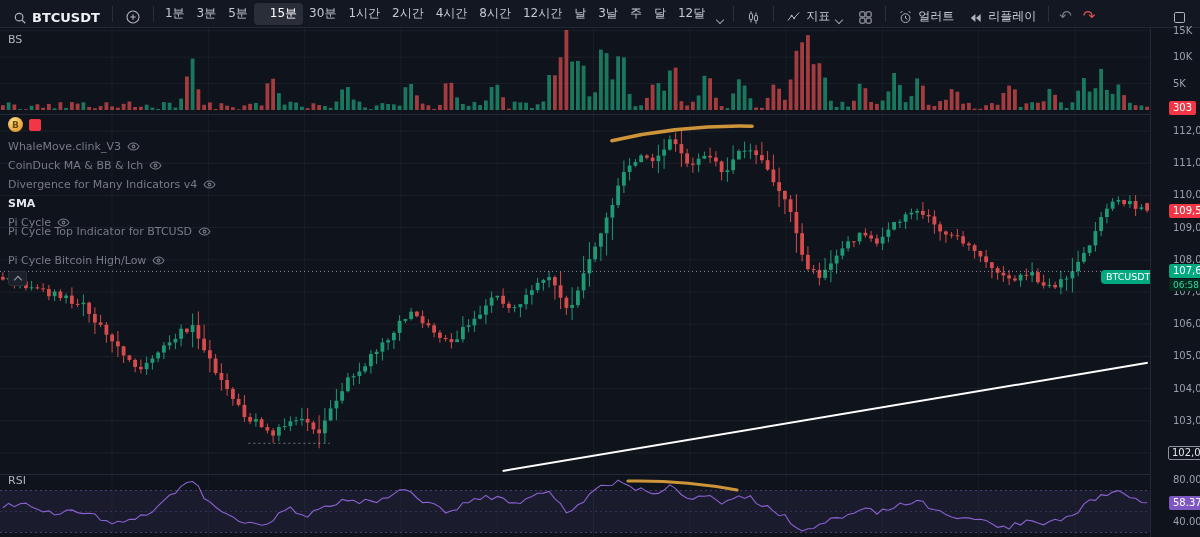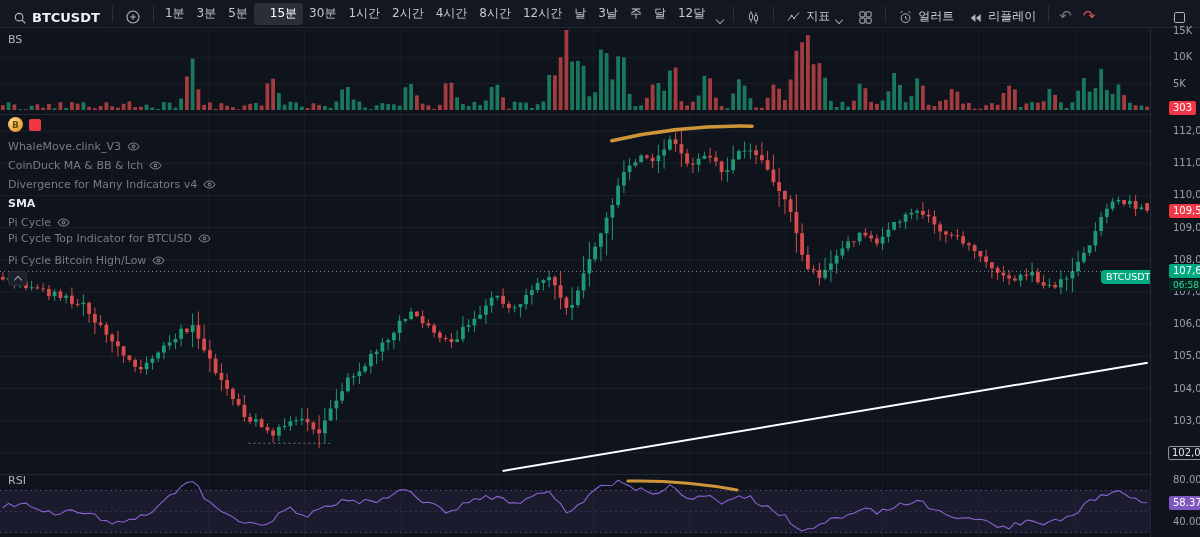--- a/index.html
+++ b/index.html
@@ -832,21 +832,21 @@
         <div class="lg-row" style="top: 167px;">
           <span class="nm bold">SMA</span>
         </div>
         <div class="lg-row" style="top: 186px;">
           <span class="nm">Pi Cycle</span>
           <svg class="eye" width="13" height="13" viewBox="0 0 24 24" fill="none" stroke="#787b86" stroke-width="2">
             <path d="M2 12s3.5-6.5 10-6.5S22 12 22 12s-3.5 6.5-10 6.5S2 12 2 12z"></path>
             <circle cx="12" cy="12" r="2.6"></circle>
           </svg>
         </div>
-        <div class="lg-row" style="top: 202px;">
+        <div class="lg-row" style="top: 195px;">
           <span class="nm">Pi Cycle Top Indicator for BTCUSD</span>
           <svg class="eye" width="13" height="13" viewBox="0 0 24 24" fill="none" stroke="#787b86" stroke-width="2">
             <path d="M2 12s3.5-6.5 10-6.5S22 12 22 12s-3.5 6.5-10 6.5S2 12 2 12z"></path>
             <circle cx="12" cy="12" r="2.6"></circle>
           </svg>
         </div>
         <div class="lg-row" style="top: 224px;">
           <span class="nm">Pi Cycle Bitcoin High/Low</span>
           <svg class="eye" width="13" height="13" viewBox="0 0 24 24" fill="none" stroke="#787b86" stroke-width="2">
             <path d="M2 12s3.5-6.5 10-6.5S22 12 22 12s-3.5 6.5-10 6.5S2 12 2 12z"></path>

